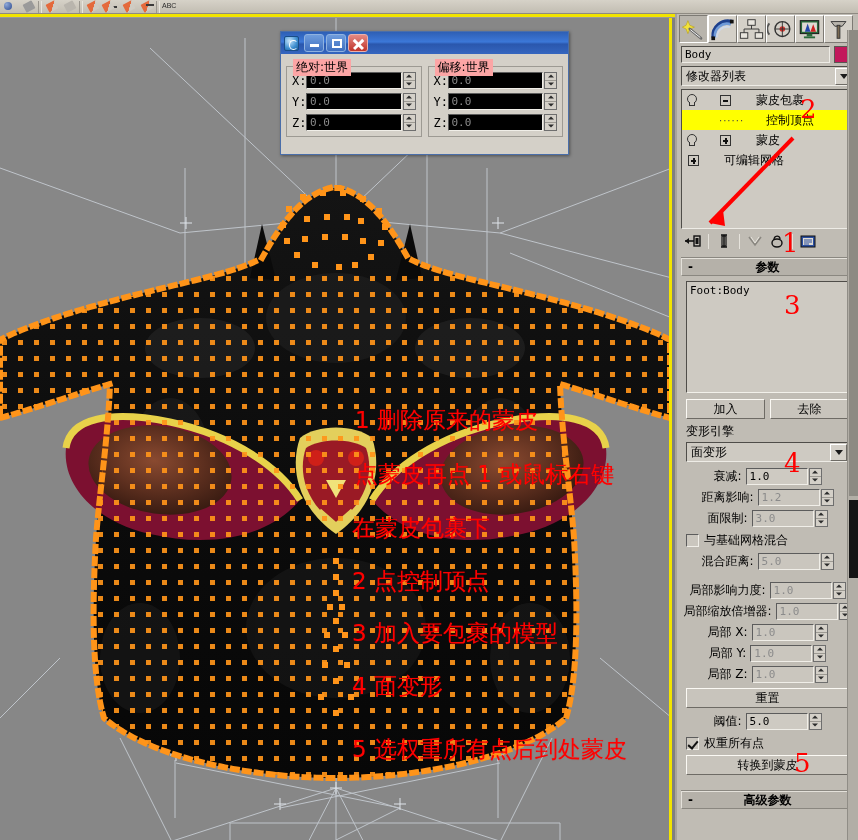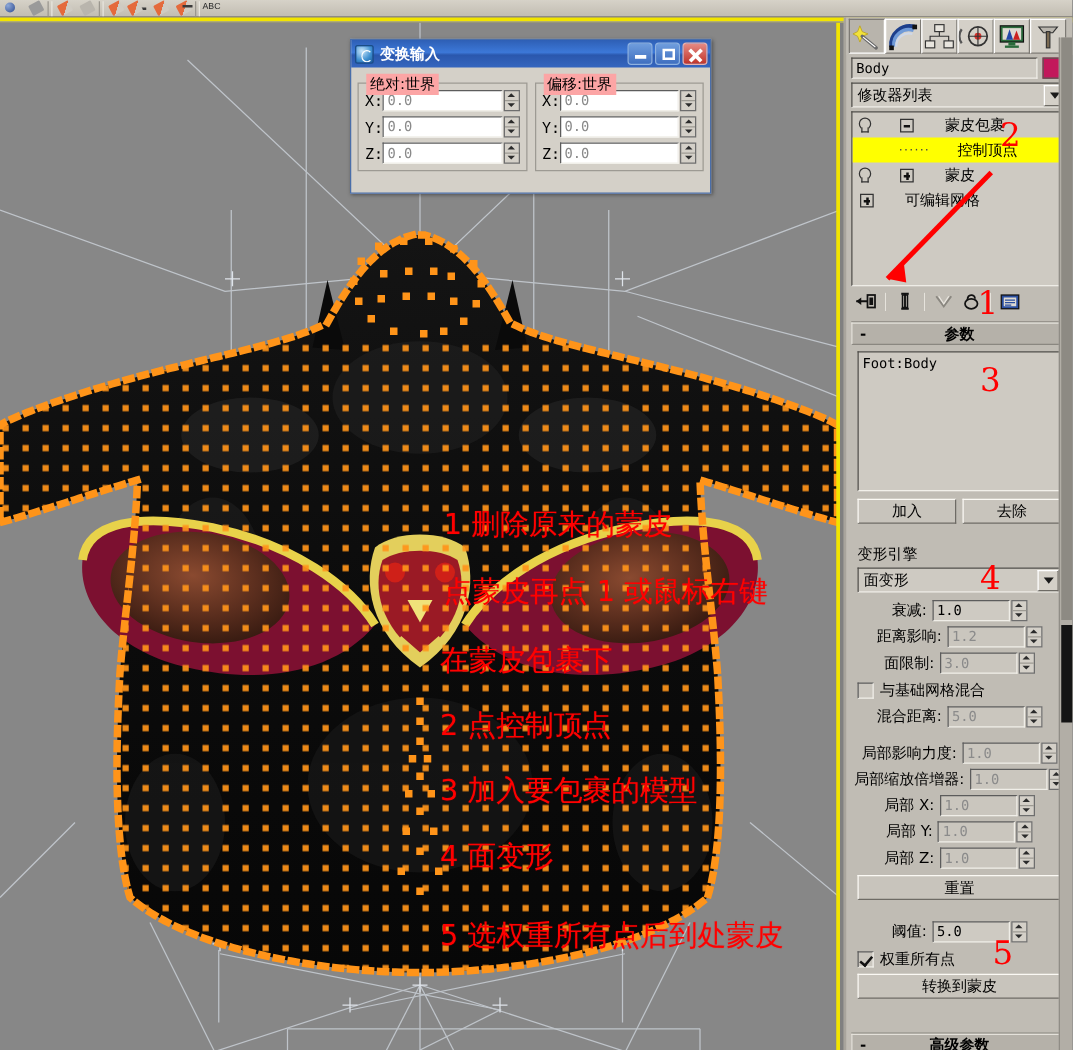--- a/index.html
+++ b/index.html
@@ -106,21 +106,21 @@
     padding: 2px 5px 4px 5px; width: 136px; position: relative; margin-top: 7px;
   }
   .fs-legend {
     position: absolute; top: -8px; left: 6px; background: #fca5a5;
     padding: 0 3px; font-size: 12px; color: #000;
     font-family: "DejaVu Sans","Liberation Sans",sans-serif;
   }
   .row { display: flex; align-items: center; height: 19px; margin-top: 2px; }
   .row-lbl { width: 14px; font-size: 12px; font-family:"DejaVu Sans Mono","Liberation Mono",monospace; }
   .spin-field {
-    flex: 1 1 auto; height: 17px; background: #ffffff;
+    flex: 1 1 auto; height: 17px; background: #000000;
     border: 1px solid #888; border-top-color:#5c5c5c; border-left-color:#5c5c5c;
     border-bottom-color:#f0eee8; border-right-color:#f0eee8;
     color: #8a8a8a; font-size: 11px; padding: 1px 0 0 3px;
     font-family:"DejaVu Sans Mono","Liberation Mono",monospace;
   }
   .spin {
     width: 13px; height: 17px; margin-left: 1px; flex: 0 0 auto;
     display: flex; flex-direction: column;
     border: 1px solid #6e6e6e; background: #d4d0c8;
   }
@@ -236,21 +236,21 @@
   .roll-head .minus { position:absolute; left:6px; font-weight:bold; }
   .roll-body { padding: 5px 5px 5px 5px; background:#c0bcb4; }
 
   #mesh-list {
     height: 112px; background:#cecac2; margin-bottom:6px;
     border:1px solid #6e6b65; border-top-color:#4f4d49; border-left-color:#4f4d49;
     border-bottom-color:#f2f0ea; border-right-color:#f2f0ea;
     font-family:"DejaVu Sans Mono","Liberation Mono",monospace; font-size:11px;
     padding: 2px 0 0 3px; position:relative;
   }
-  .btn2row { display:flex; gap:5px; margin-bottom:16px; }
+  .btn2row { display:flex; gap:5px; margin-bottom:4px; }
   .btn {
     flex:1 1 50%; height:20px; background:#c8c4bc;
     border:1px solid #fbf9f4; border-right-color:#6e6b65; border-bottom-color:#6e6b65;
     display:flex; align-items:center; justify-content:center;
     font-size:12px; font-family:"DejaVu Sans","Liberation Sans",sans-serif;
   }
   .btn.full { width:100%; flex:1 1 100%; }
   .lbl-left { font-size:12px; font-family:"DejaVu Sans","Liberation Sans",sans-serif;
               margin-bottom:2px; }
   .dd-row {
@@ -527,21 +527,20 @@
   <div class="anno" style="left:355px; top:463px;">  点蒙皮再点 1 或鼠标右键</div>
   <div class="anno" style="left:352px; top:517px;font-family:Liberation Serif, serif;">在蒙皮包裹下</div>
   <div class="anno" style="left:352px; top:570px;">2 点控制顶点</div>
   <div class="anno" style="left:352px; top:622px;">3 加入要包裹的模型</div>
   <div class="anno" style="left:352px; top:675px;">4 面变形</div>
   <div class="anno" style="left:352px; top:738px;">5 选权重所有点后到处蒙皮</div>
 
   <div id="dlg">
     <div id="dlg-title">
       <div id="dlg-icon"></div>
-      <div id="dlg-title-text">变换输入</div>
       <div class="win-btns">
         <div class="win-btn">
             <div class="g-min"></div>
           </div>
         <div class="win-btn">
             <div class="g-max"></div>
           </div>
         <div class="win-btn close">
             <div class="g-x1"></div>
             <div class="g-x2"></div>

